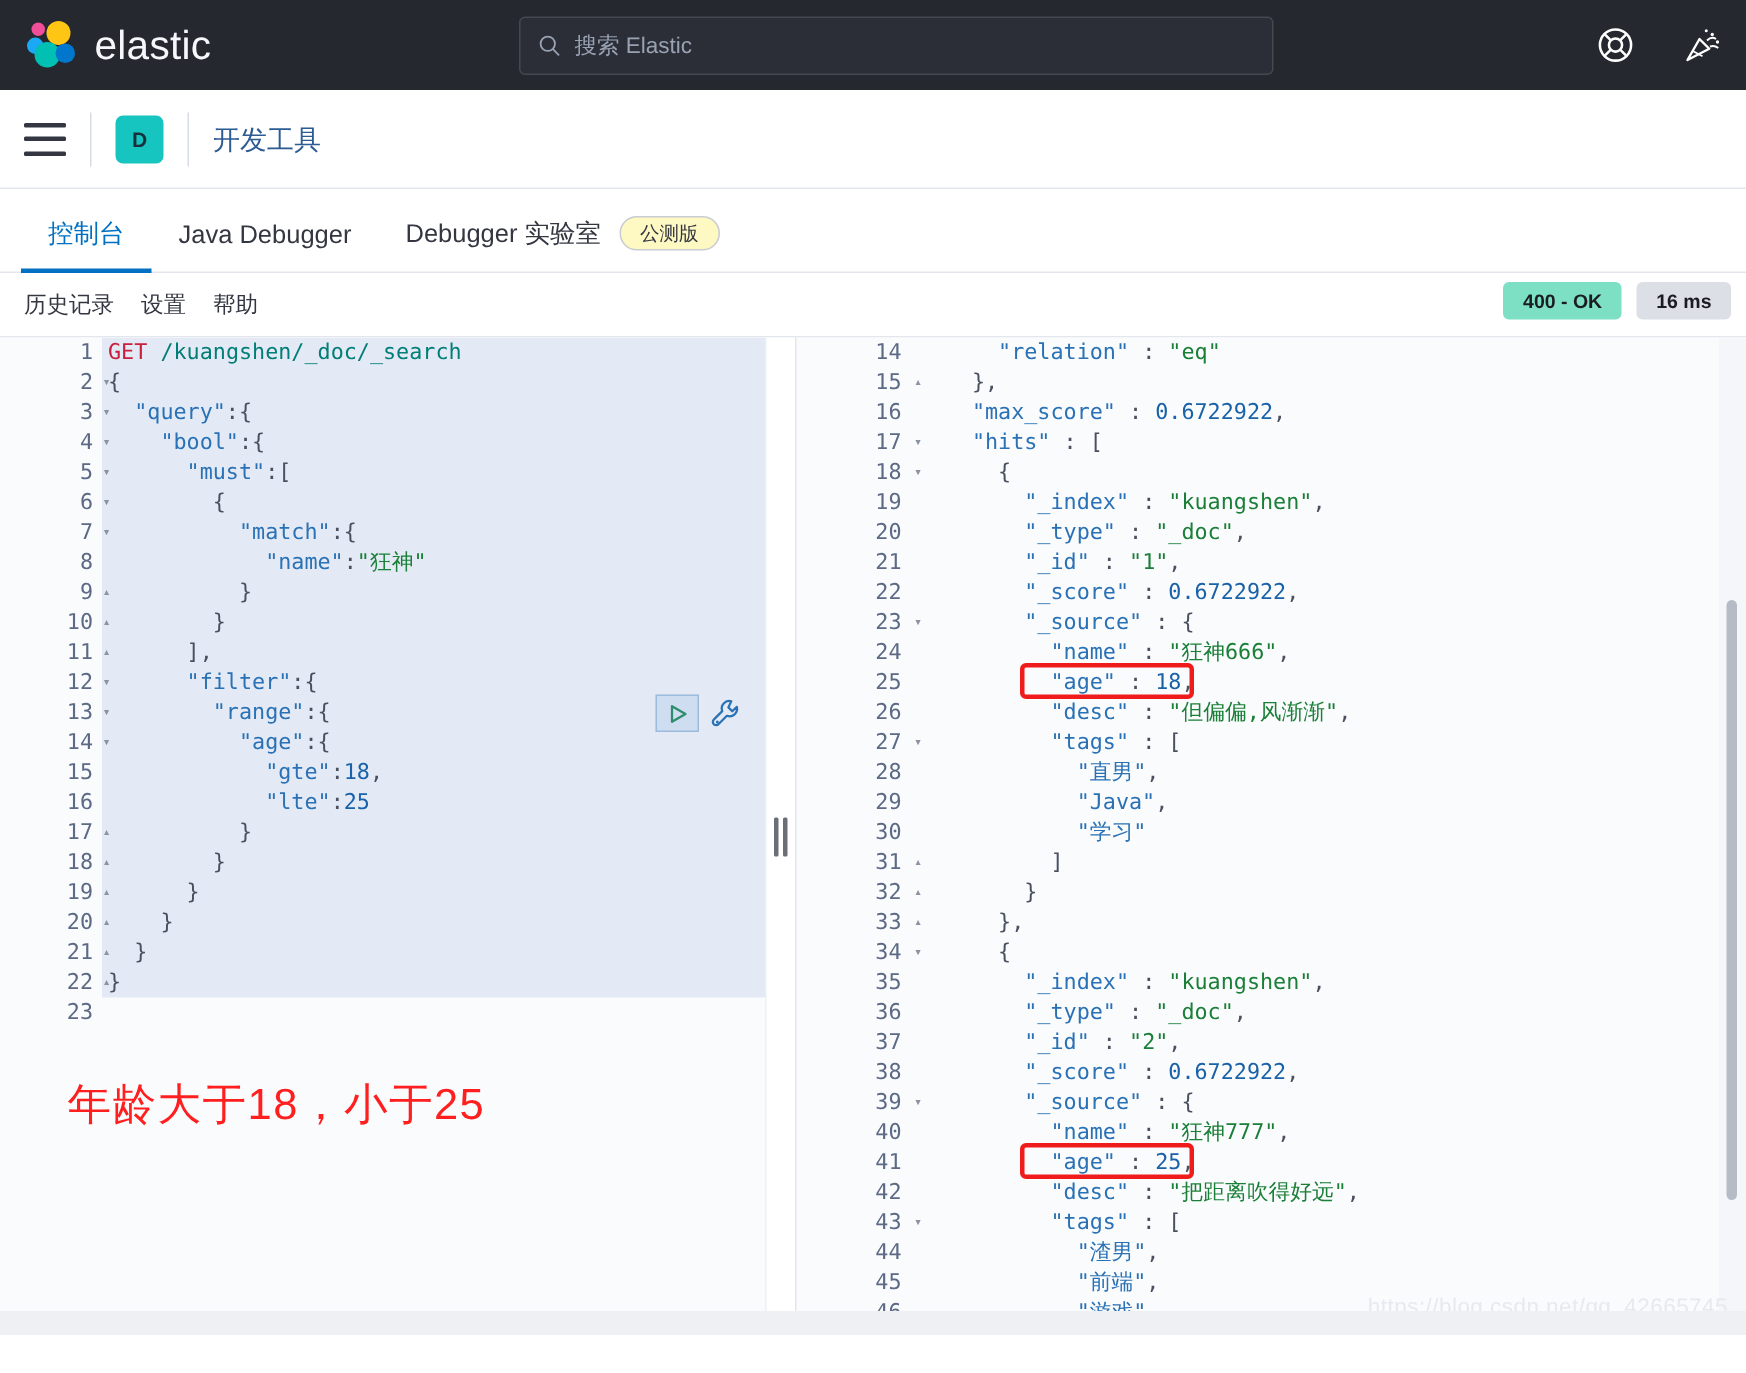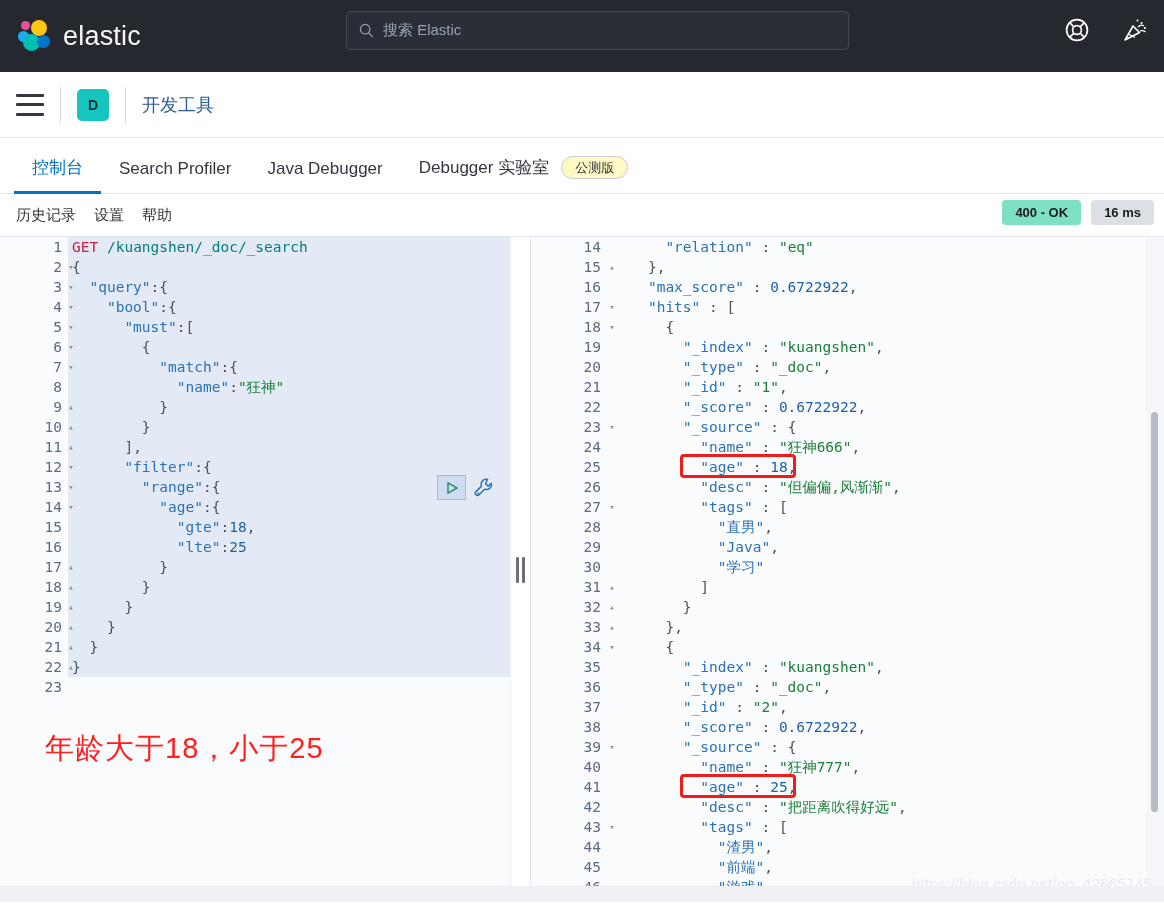--- a/index.html
+++ b/index.html
@@ -6,21 +6,21 @@
   html, body {
     width: 1164px; height: 915px;
     overflow: hidden;
     background: #fff;
     font-family: "Liberation Sans", "DejaVu Sans", sans-serif;
   }
 
   
   .topbar {
     position: relative;
-    height: 72px;
+    height: 60px;
     background: #25282f;
     display: flex;
     align-items: center;
     padding: 0 18px;
   }
   .brand { display: flex; align-items: center; gap: 11px; }
   .brand-logo { width: 34px; height: 34px; position: relative; }
   .brand-logo i { position: absolute; border-radius: 50%; display:block; }
   .b1 { width: 9px;  height: 9px;  left: 3px;  top: 2px;  background:#f04e98; }
   .b2 { width: 16px; height: 16px; left: 13px; top: 1px;  background:#fec514; }
@@ -277,23 +277,20 @@
   <div class="app-badge">D</div>
   <div class="bc-sep"></div>
   <div class="bc-title">开发工具</div>
 </div>
 
 <div class="tabs-row">
   <div class="tab active">
     <span>控制台</span>
   </div>
   <div class="tab">
-    <span>Search Profiler</span>
-  </div>
-  <div class="tab">
     <span>Java Debugger</span>
   </div>
   <div class="tab">
     <span>Debugger 实验室</span>
     <span class="beta-badge">公测版</span>
   </div>
 </div>
 
 <div class="console-bar">
   <span class="console-link">历史记录</span>

